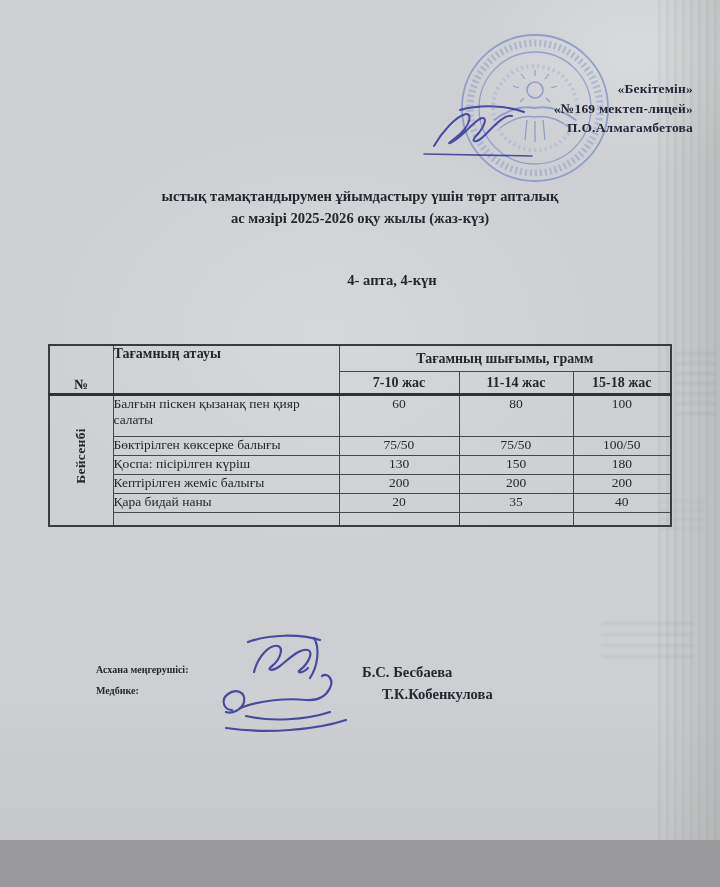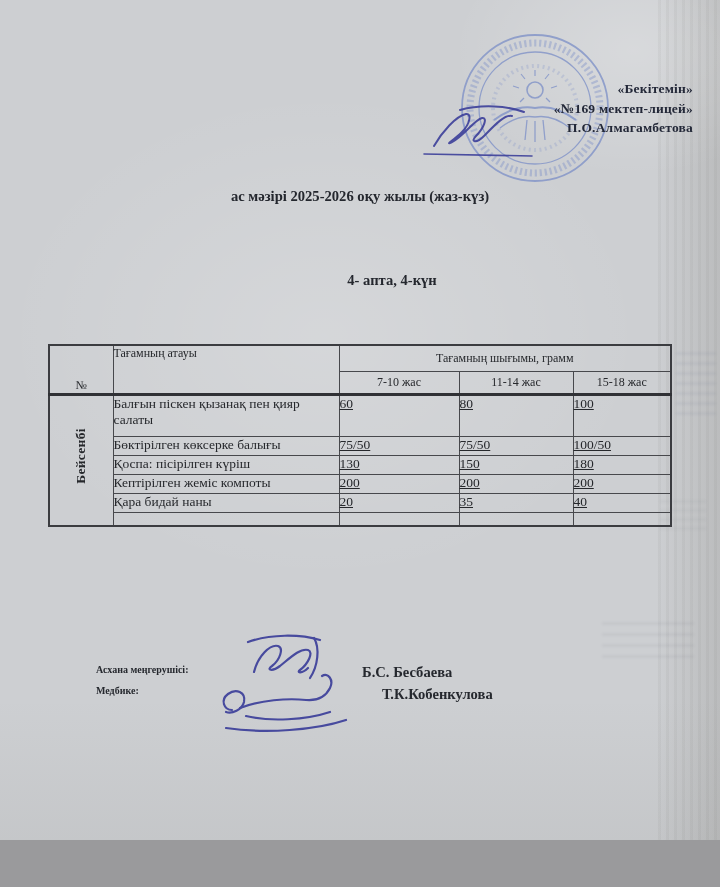--- a/index.html
+++ b/index.html
@@ -41,29 +41,29 @@
     text-align: center; font-weight: bold; font-size: 14.6px; color: #24272e; padding-left: 32px;
   }
   
   .table-wrap { position: absolute; left: 48px; top: 344px; }
   table.menu {
     border-collapse: collapse; table-layout: fixed;
     width: 622px; font-size: 13.5px; color: #26282c;
     border: 2px solid #3b3c40;
   }
   table.menu th, table.menu td { border: 1.4px solid #47484c; padding: 0; }
-  thead th { font-weight: normal; font-size: 12px; }
+  thead th { font-weight: bold; font-size: 14px; }
   th.col-name-h { text-align: left; padding: 2px 4px 0 8px; vertical-align: top; }
   th.col-no-h { vertical-align: bottom; padding-bottom: 3px; }
   th.group-h { text-align: center; height: 25px; }
   tr.age-row th { height: 21px; text-align: center; }
   thead th.thick-b, tr.age-row th { border-bottom: 3px solid #303135; }
   th.thick-b { border-bottom: 3px solid #303135; }
   td.name-cell { text-align: left; padding: 1px 4px 1px 7px; vertical-align: top; }
-  td.val-cell { text-align: left; vertical-align: top; padding-top: 1px; text-decoration: underline; }
+  td.val-cell { text-align: center; vertical-align: top; padding-top: 1px; }
   tr.row-tall { height: 42px; }
   tr.row-mid { height: 19px; }
   tr.row-empty { height: 13px; }
   td.day-cell { position: relative; }
   td.day-cell span {
     position: absolute; left: 50%; top: 47%;
     transform: translate(-50%, -50%) rotate(-90deg);
     white-space: nowrap; font-weight: bold; font-size: 13.5px; letter-spacing: .3px;
   }
   
@@ -122,20 +122,21 @@
 
   <svg class="stamp-sign-svg" viewBox="0 0 160 64">
     <g stroke="#3c3f9a" stroke-width="2" fill="none" stroke-linecap="round" opacity="0.9">
       <path d="M22,44 C30,30 44,14 54,12 C60,11 58,22 50,30 C42,38 32,44 40,40 C52,34 62,18 70,16 C76,15 72,26 64,34 C58,40 64,42 72,34 C80,26 92,12 100,14"></path>
       <path d="M48,8 C70,2 96,4 112,10"></path>
       <path d="M12,52 L120,54" stroke-width="1.6"></path>
     </g>
   </svg>
 
   <div class="title-block">
+    <div>ыстық тамақтандырумен ұйымдастыру үшін  төрт апталық</div>
     <div>ас мәзірі 2025-2026  оқу жылы (жаз-күз)</div>
   </div>
   <div class="subtitle">4- апта, 4-күн</div>
 
   <div class="table-wrap">
     <table class="menu">
       <colgroup>
         <col style="width:64px">
           <col style="width:226px">
           <col style="width:120px">
@@ -170,21 +171,21 @@
           <td class="val-cell">75/50</td>
           <td class="val-cell">100/50</td>
         </tr>
         <tr class="row-mid">
           <td class="name-cell">Қоспа: пісірілген күріш</td>
           <td class="val-cell">130</td>
           <td class="val-cell">150</td>
           <td class="val-cell">180</td>
         </tr>
         <tr class="row-mid">
-          <td class="name-cell">Кептірілген жеміс компоты</td>
+          <td class="name-cell">Кептірілген жеміс балығы</td>
           <td class="val-cell">200</td>
           <td class="val-cell">200</td>
           <td class="val-cell">200</td>
         </tr>
         <tr class="row-mid">
           <td class="name-cell">Қара бидай наны</td>
           <td class="val-cell">20</td>
           <td class="val-cell">35</td>
           <td class="val-cell">40</td>
         </tr>

